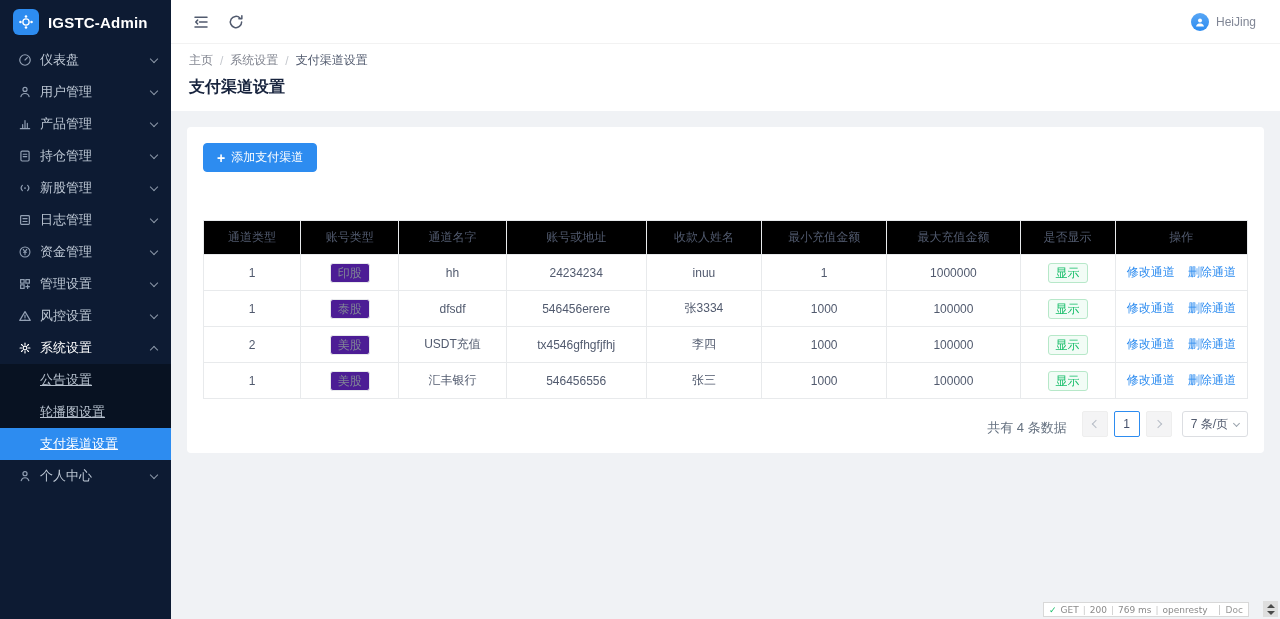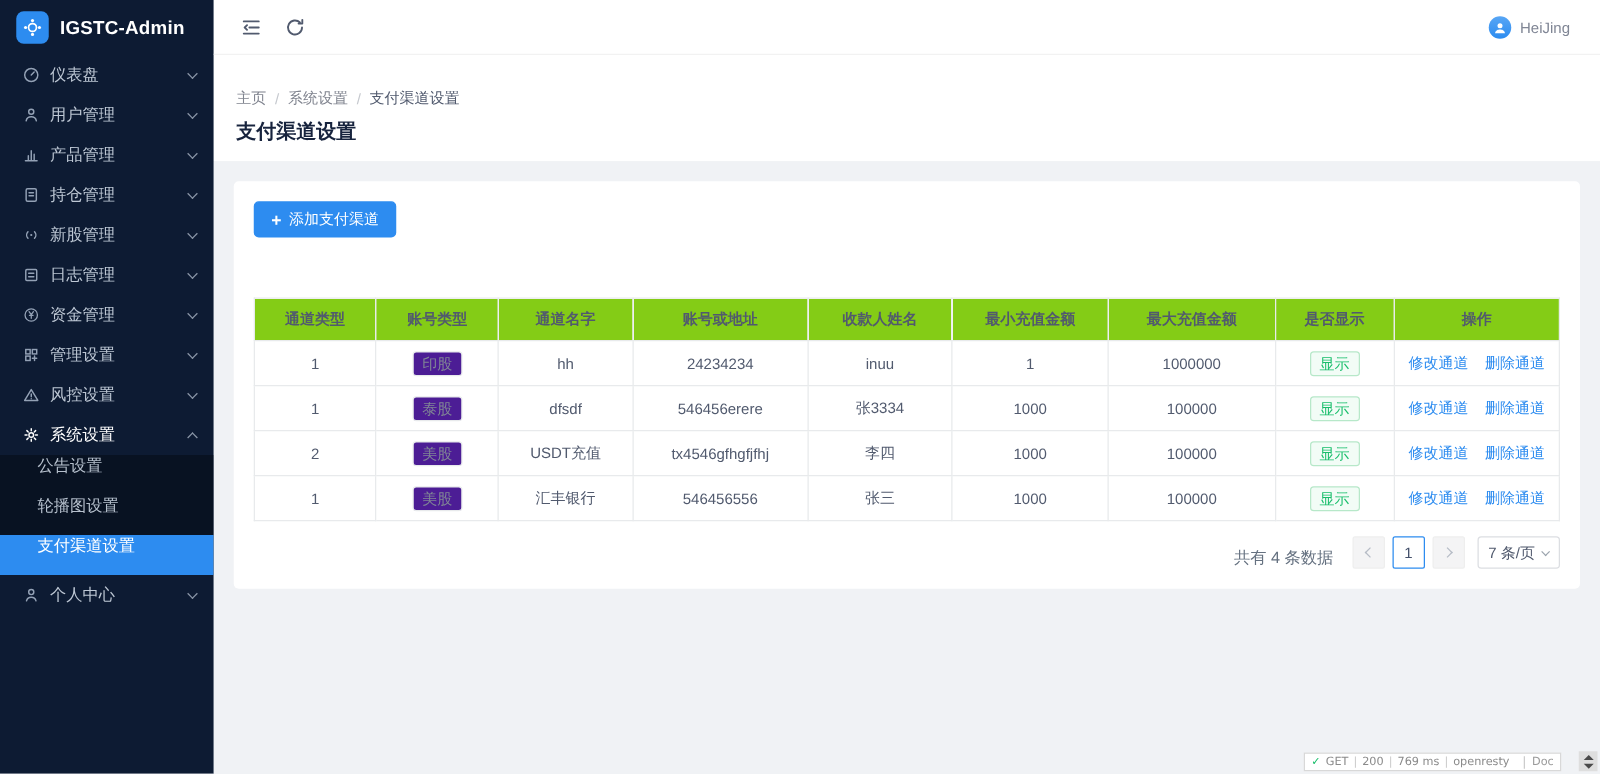--- a/index.html
+++ b/index.html
@@ -16,53 +16,53 @@
   .menu { flex:1; overflow:hidden; }
   .menu-item { height:32px; display:flex; align-items:center; padding:0 14px 0 18px; cursor:pointer; color:#bdc7d4; }
   .menu-item .mi-icon { width:14px; height:14px; margin-right:8px; color:#93a1b5; display:flex; }
   .menu-item .mi-icon svg { width:14px; height:14px; }
   .menu-item .mi-label { flex:1; font-size:13px; }
   .menu-item.open { color:#fff; }
   .menu-item.open .mi-icon { color:#fff; }
   .chev { width:6px; height:6px; border-right:1.5px solid #8b97a8; border-bottom:1.5px solid #8b97a8; transform:rotate(45deg); margin-top:-3px; flex:none; }
   .chev.up { transform:rotate(-135deg); margin-top:3px; }
   .submenu { background:#081222; }
-  .sub-item { height:32px; display:flex; padding-left:30px; font-size:13px; color:#b6c0cd; cursor:pointer; }
+  .sub-item { height:32px; display:flex; align-items:center; padding-left:40px; font-size:13px; color:#b6c0cd; cursor:pointer;text-decoration:underline; }
   .sub-item.active { background:#2d8cf0; color:#fff; }
 
   
   .main { flex:1; display:flex; flex-direction:column; min-width:0; }
   .topbar { height:44px; background:#fff; display:flex; align-items:center; padding:0 24px 0 21px; border-bottom:1px solid #f2f2f2; flex:none; }
   .tb-icon { width:18px; height:18px; color:#515a6e; cursor:pointer; display:flex; }
   .tb-icon svg { width:18px; height:18px; }
   .tb-icon + .tb-icon { margin-left:17px; }
   .tb-spacer { flex:1; }
   .userbox { display:flex; align-items:center; gap:7px; cursor:pointer; }
   .avatar { width:18px; height:18px; border-radius:50%; background:linear-gradient(#58a6f5,#2d8cf0); display:flex; align-items:center; justify-content:center; overflow:hidden; }
   .avatar svg { width:12px; height:12px; }
   .username { font-size:12px; color:#808695; }
 
   .page-header { background:#fff; padding:8px 18px 13px 18px; flex:none; }
-  .breadcrumb { display:flex; align-items:center; gap:7px; font-size:12px;margin-top:18px; }
+  .breadcrumb { display:flex; align-items:center; gap:7px; font-size:12px; }
   .bc-link { color:#80848f; cursor:pointer; }
   .bc-sep { color:#c5c8ce; }
   .bc-current { color:#515a6e; }
   .page-title { margin-top:8px; font-size:16px; font-weight:bold; color:#17233d; }
 
   .content { flex:1; background:#f0f2f5; padding:16px; overflow:hidden; }
   .card { background:#fff; border-radius:4px; padding:16px; width:100%; }
 
   .add-btn { display:inline-flex; align-items:center; gap:6px; background:#2d8cf0; color:#fff; border:1px solid #2d8cf0; border-radius:4px; padding:5px 13px; font-size:12px; cursor:pointer; font-family:inherit; }
   .add-btn .plus { font-size:14px; line-height:1; font-weight:bold; }
 
   
   .tbl-wrap { margin-top:48px; }
   table { width:100%; border-collapse:collapse; table-layout:fixed; border:1px solid #e8eaec; }
   th, td { border:1px solid #e8eaec; text-align:center; font-size:12px; height:36px; padding:2px 6px; overflow:hidden; white-space:nowrap; }
-  thead th { background:#84cc16; color:#515a6e; font-weight:bold; height:34px; }
+  thead th { background:#000000; color:#515a6e; font-weight:normal; height:34px; }
   tbody td { color:#515a6e; background:#fff; }
   .tag { display:inline-block; border:1px solid #e8eaec; background:#4c1d95; color:#808695; border-radius:3px; padding:2px 7px; font-size:12px; line-height:14px; }
   .tag.success { border-color:#b7e8c9; background:#f2fcf6; color:#19be6b; }
   .op-link { color:#2d8cf0; margin:0 5px; cursor:pointer; text-decoration:none; font-size:12px; }
 
   
   .pagination { display:flex; align-items:flex-end; justify-content:flex-end; margin-top:12px; }
   .pg-total { font-size:13px; color:#657180; margin-right:12px; }
   .pg-btn { width:26px; height:26px; background:#f4f4f5; border:1px solid #eee; border-radius:2px; display:flex; align-items:center; justify-content:center; cursor:pointer; margin:0 3px; }
   .pg-arrow-l { width:6px; height:6px; border-left:1.5px solid #b6bcc6; border-bottom:1.5px solid #b6bcc6; transform:rotate(45deg); margin-left:2px; }

